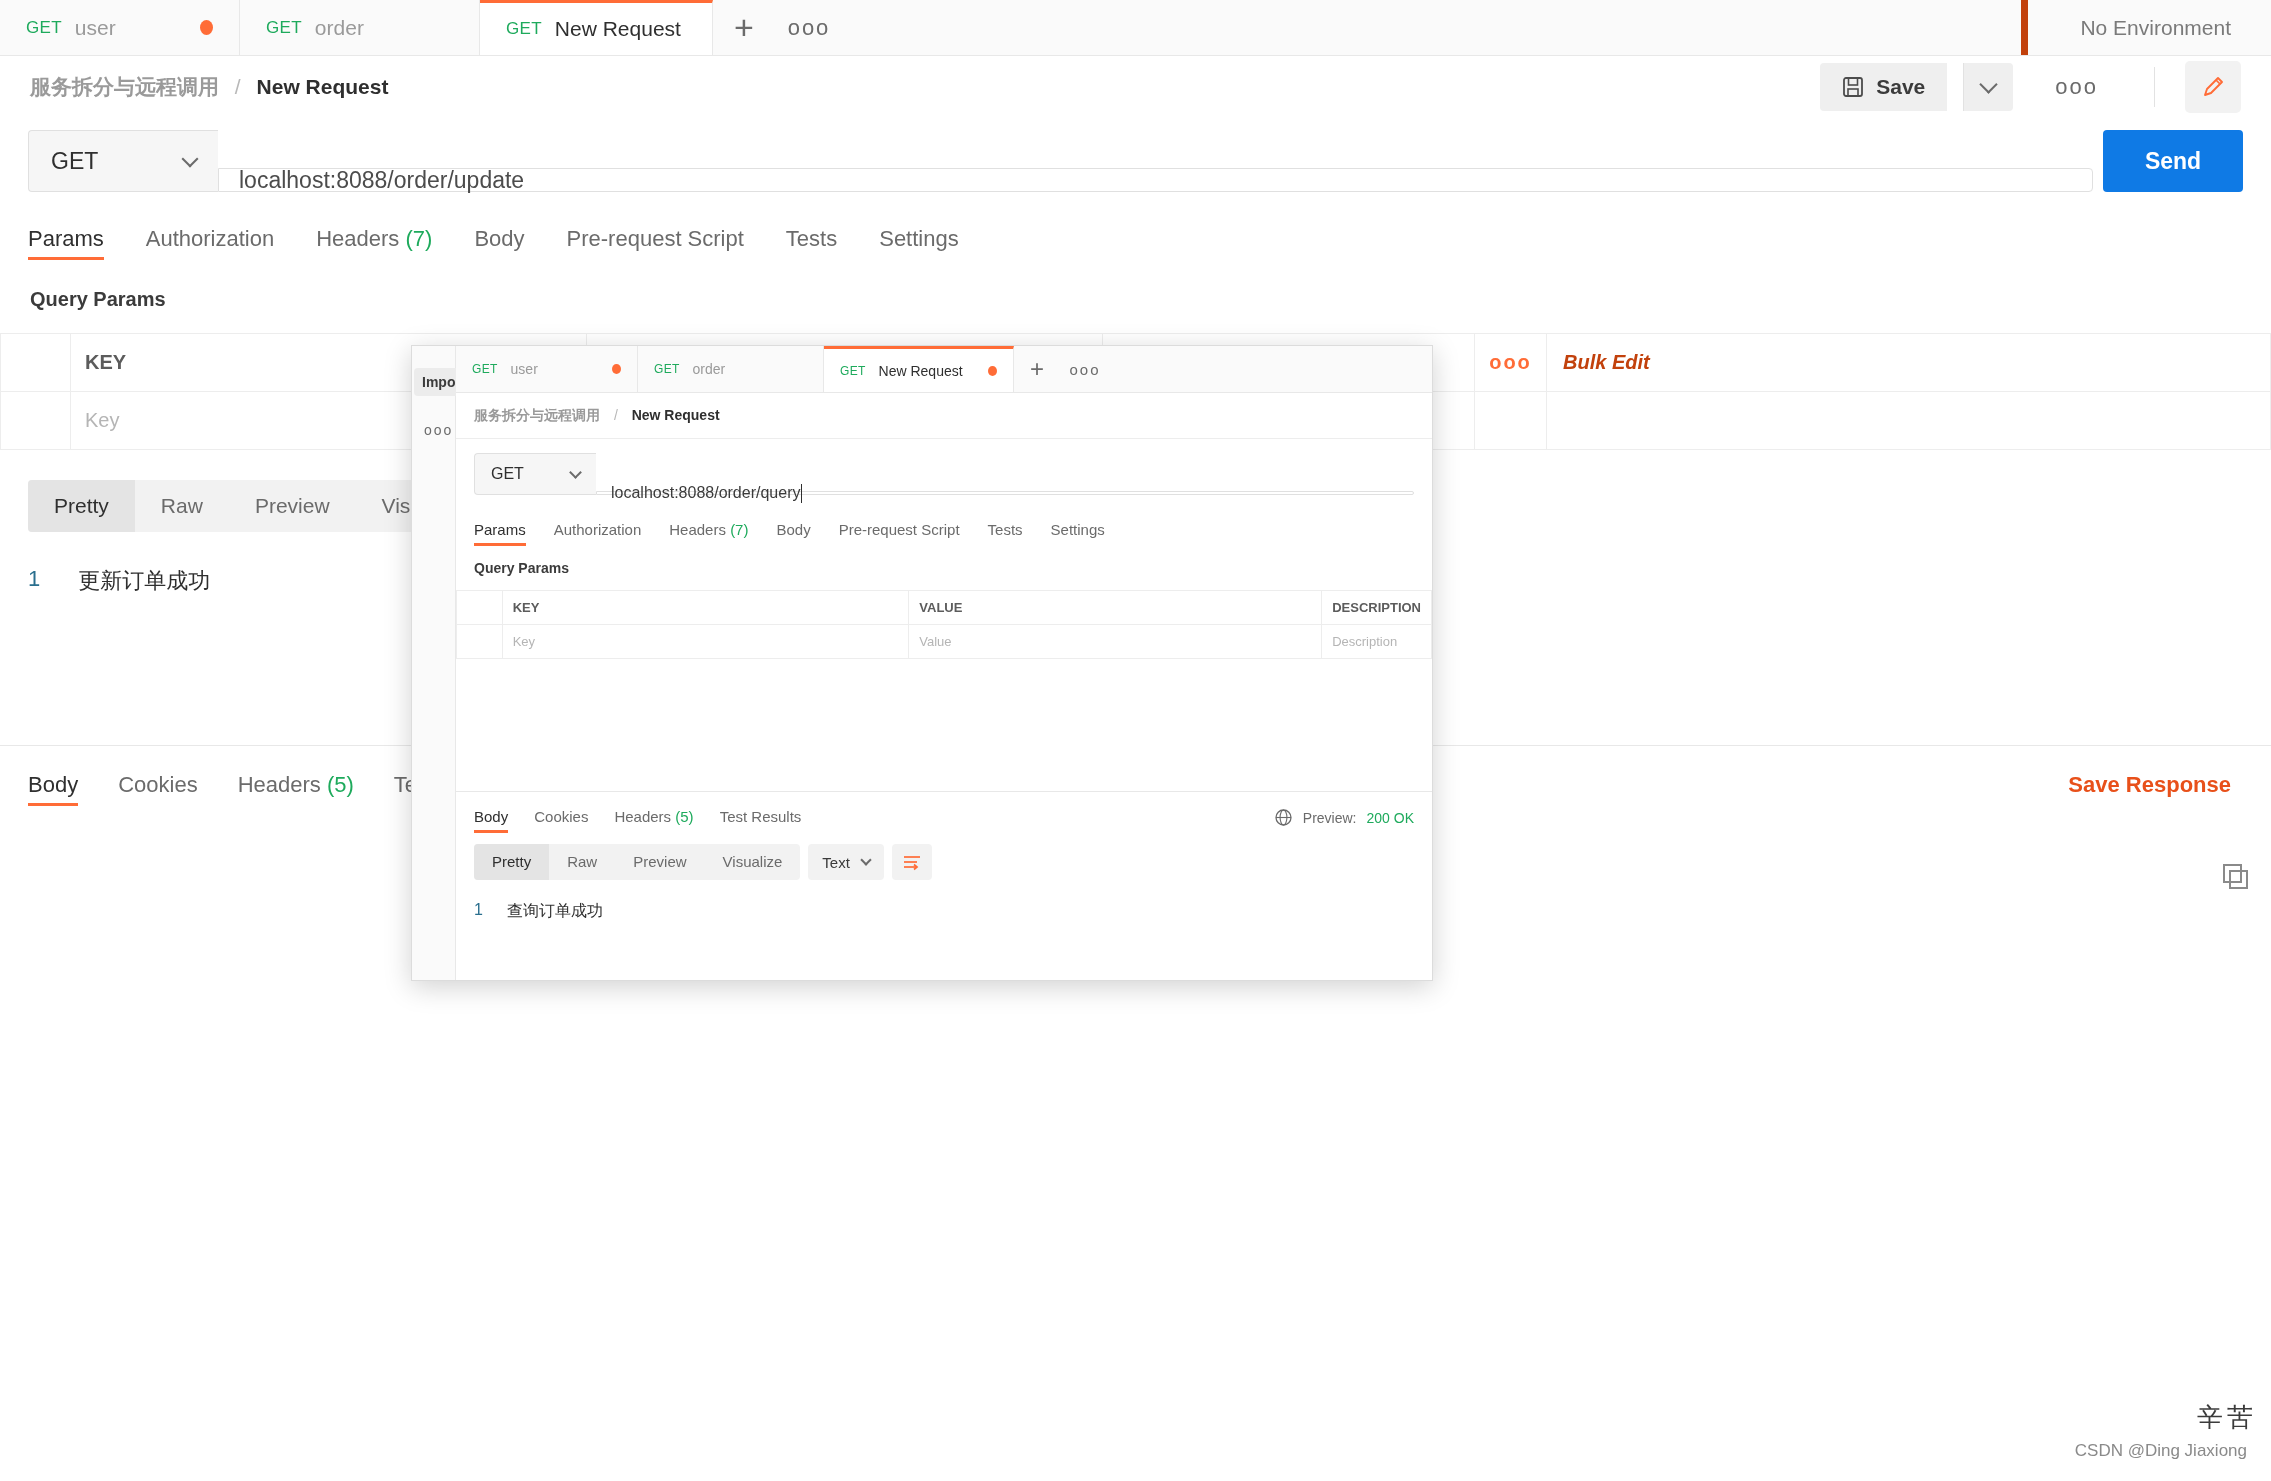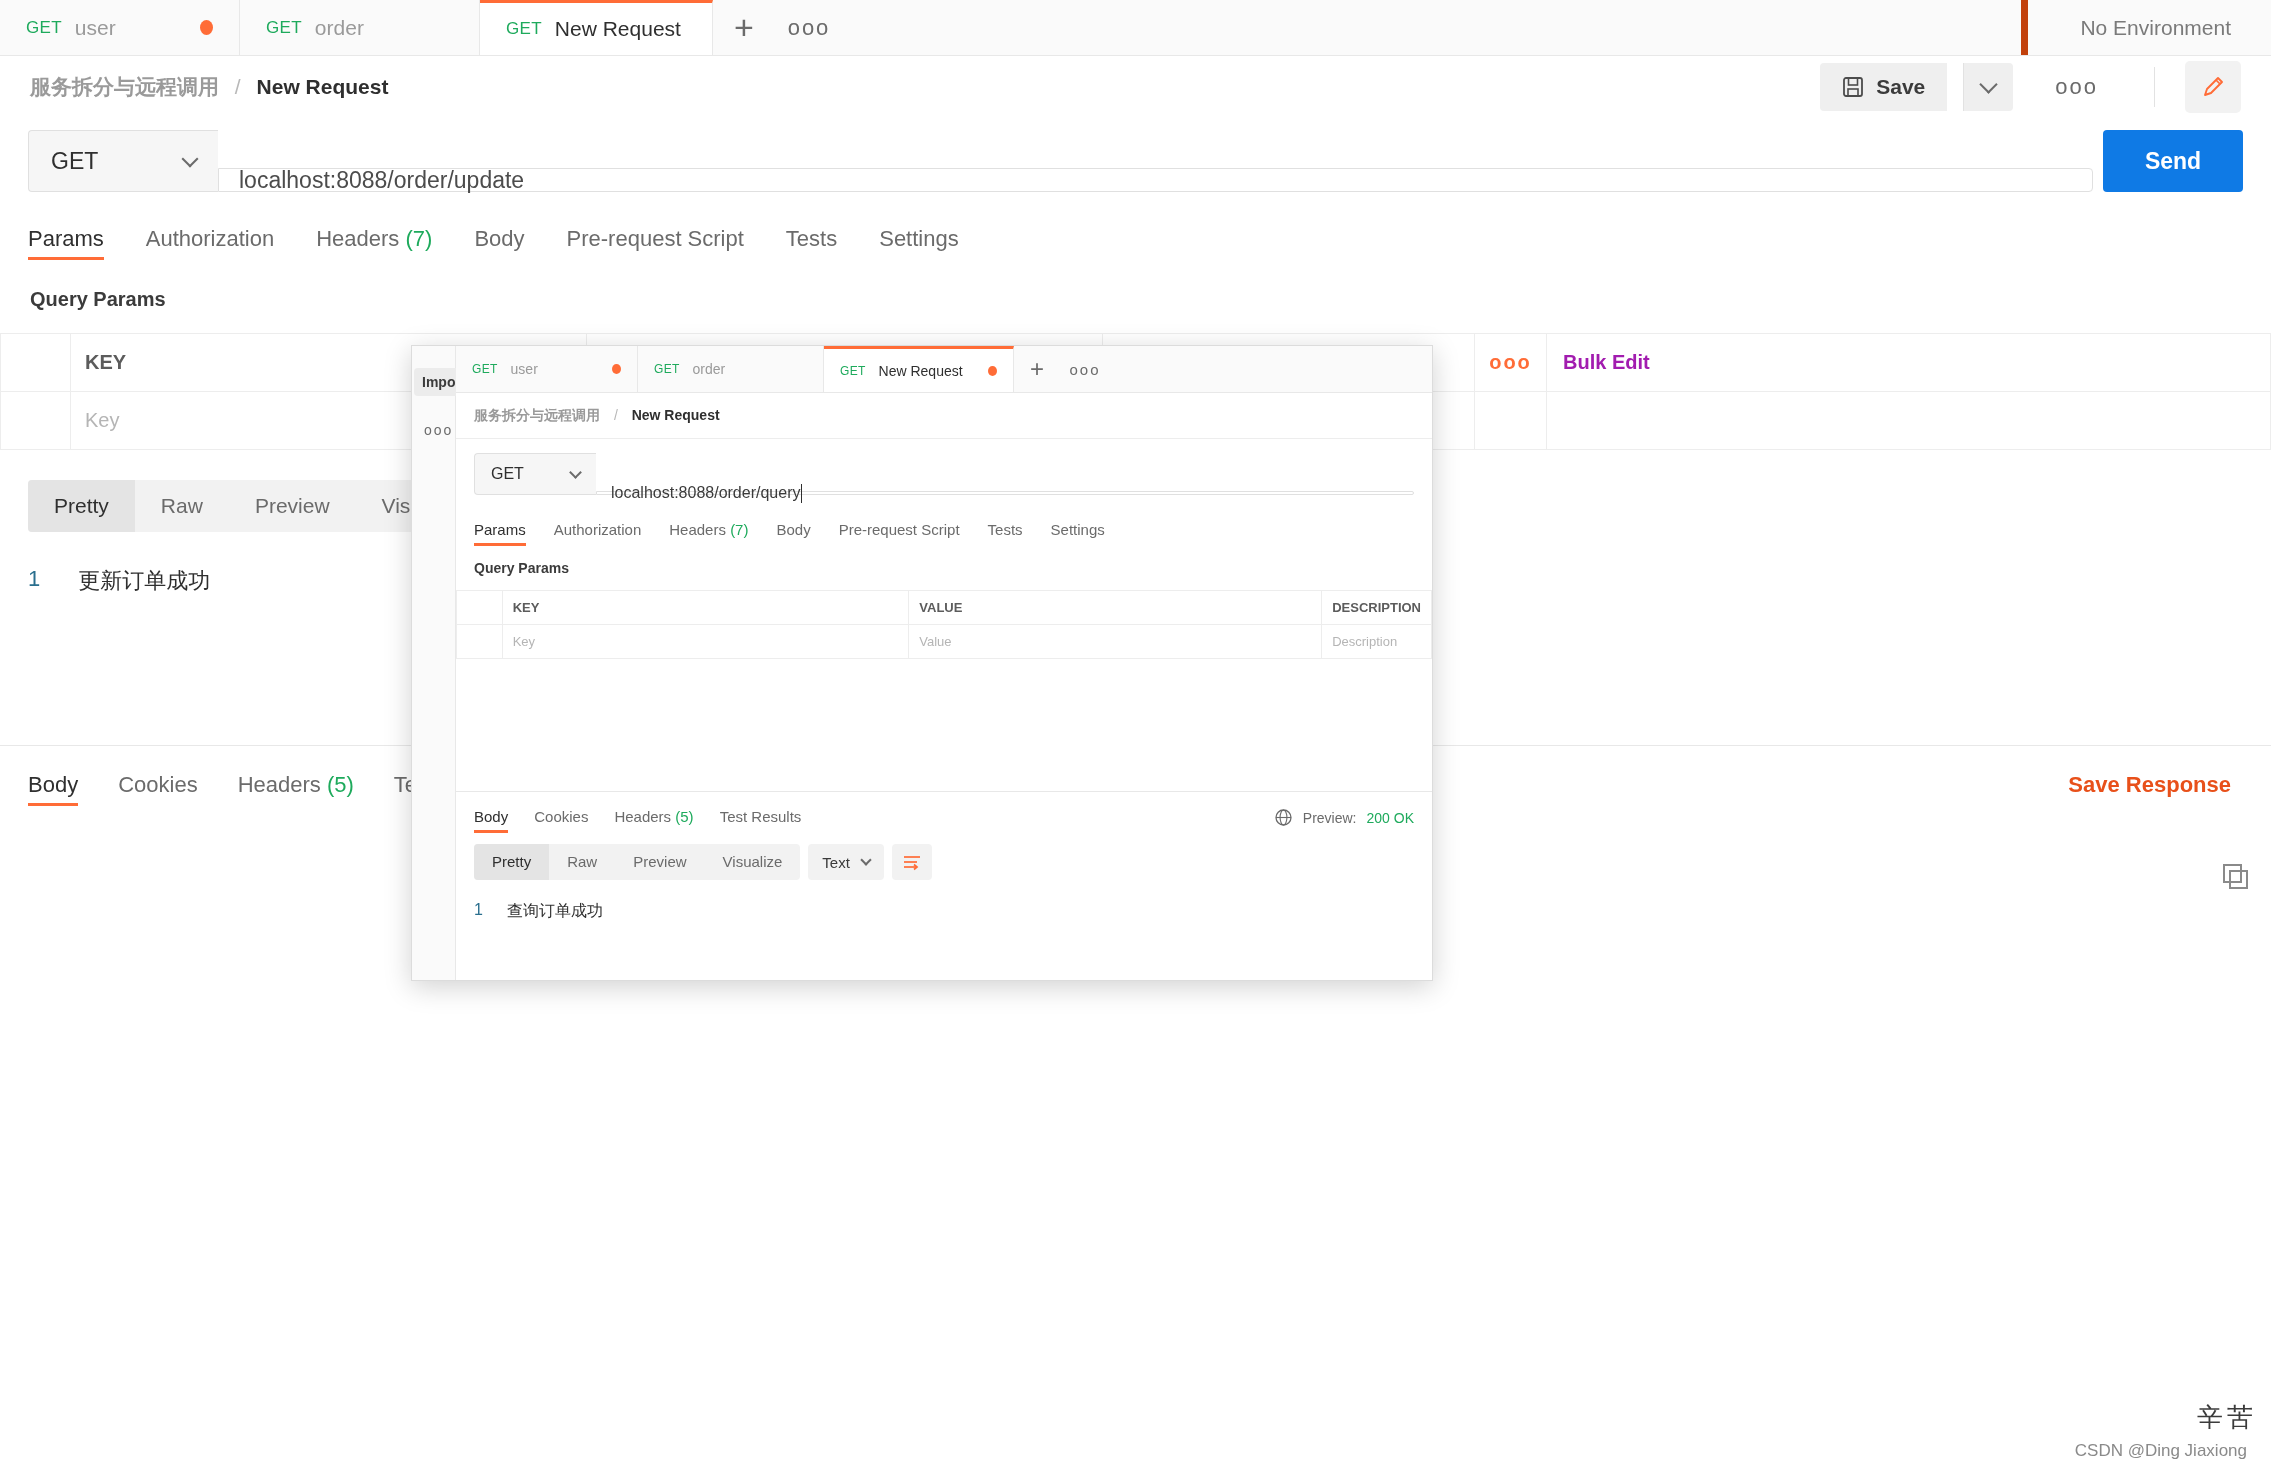--- a/index.html
+++ b/index.html
@@ -135,21 +135,21 @@
   #bg-qp { padding: 0 30px; margin-top: 36px; font-size: 20px; font-weight: bold; color: #3b3b3b; }
 
   #bg-table { margin-top: 22px; font-size: 20px; }
   #bg-table th { height: 58px; padding: 0 14px; }
   #bg-table td { height: 58px; padding: 0 14px; }
   #bg-table .c-chk { width: 70px; }
   #bg-table .c-key { width: 516px; }
   #bg-table .c-val { width: 516px; }
   #bg-table .c-desc { width: 372px; }
   #bg-table .c-dots { width: 72px; text-align: center; color: #ff6c37; letter-spacing: 2px; }
-  #bg-table .c-bulk { color: #a21caf; font-weight: bold; padding-left: 16px; }
+  #bg-table .c-bulk { color: #c2410c; font-weight: bold; padding-left: 16px; font-style: italic; }
 
   #bg-resp-tabs {
     position: absolute; left: 0; right: 0; top: 745px;
     border-top: 1px solid #e8e8e8; padding: 26px 28px 0; 
   }
   #bg-resp-tabs .resp-tabs { gap: 40px; font-size: 22px; }
   #bg-viewer { margin-top: 30px; padding: 0 28px; }
   #bg-viewer .seg { height: 52px; font-size: 21px; }
   #bg-viewer .seg .s { padding: 0 26px; line-height: 52px; }
   #bg-body-line { margin-top: 34px; display: flex; gap: 38px; padding-left: 28px; font-size: 22px; }

